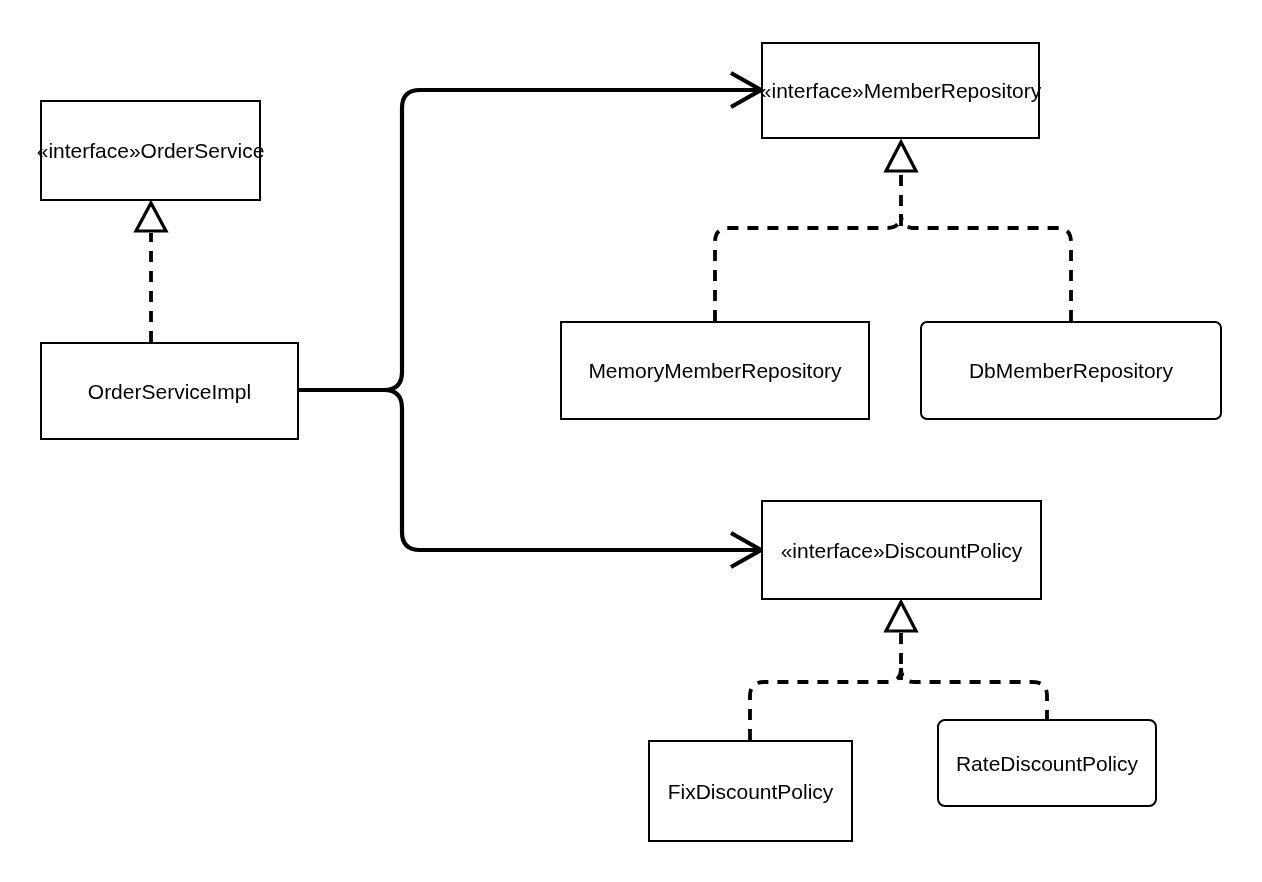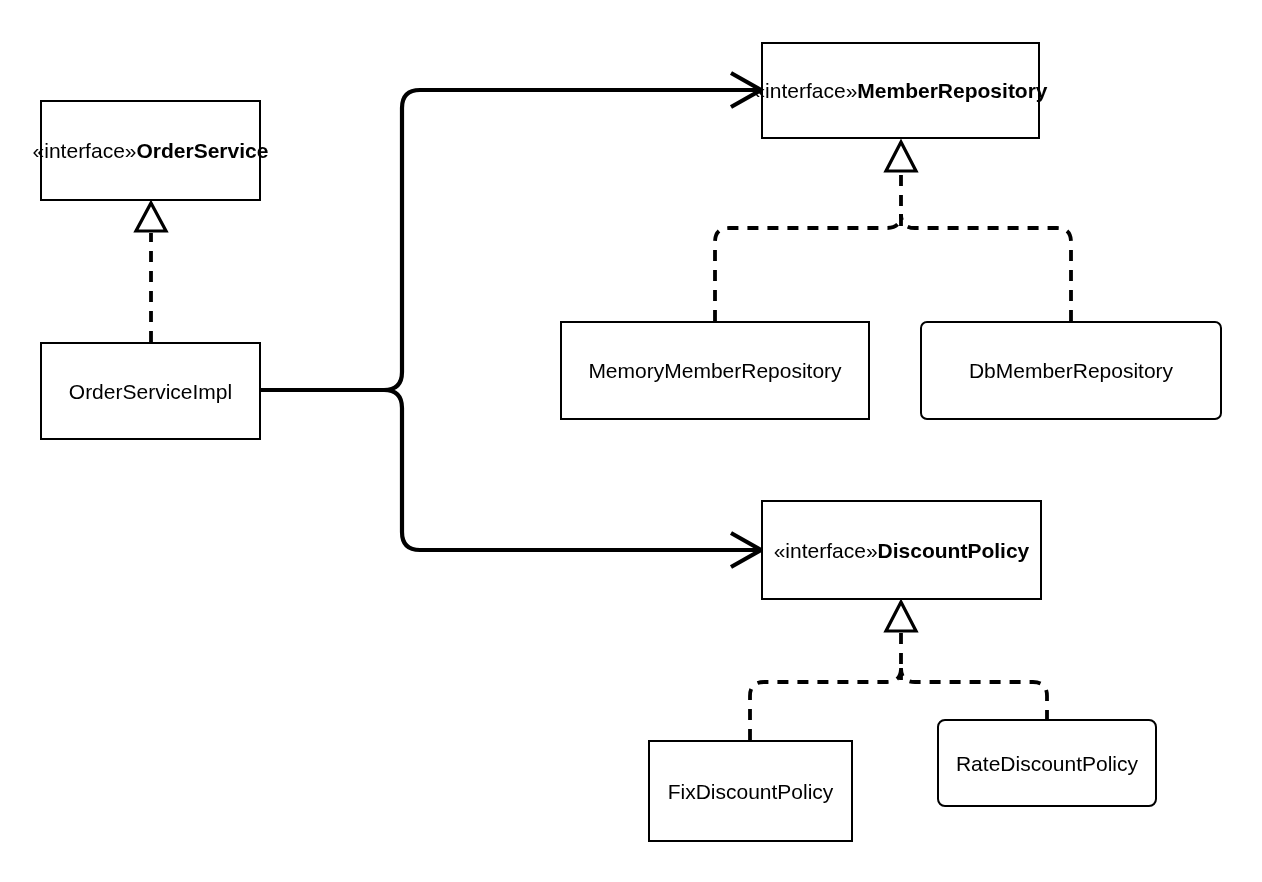--- a/index.html
+++ b/index.html
@@ -26,21 +26,21 @@
     flex-direction: row;
     align-items: center;
     justify-content: center;
     text-align: center;
     font-size: 21px;
     line-height: 29px;
     white-space: nowrap;
   }
   .node .stereotype { font-weight: 400; }
   .node .cls-name   { font-weight: 400; }
-  .node.iface .cls-name { font-weight: 700; }
+  .node.iface .cls-name { font-weight: 400; }
 
   .edge-solid {
     stroke: #000000;
     stroke-width: 4.2;
     fill: none;
   }
   .edge-arrowhead {
     stroke: #000000;
     stroke-width: 4.2;
     fill: none;
@@ -94,21 +94,21 @@
       <path class="edge-dashed" d="M 1047 741 L 1047 696 Q 1047 682 1033 682 L 915 682 Q 901 682 901 668"></path>
       <polygon class="tri-hollow" points="901,602 916,631 886,631"></polygon>
     </g>
   </svg>
 
   <div class="node iface" style="left:40px; top:100px; width:221px; height:101px;">
     <div class="stereotype">«interface»</div>
     <div class="cls-name">OrderService</div>
   </div>
 
-  <div class="node" style="left:40px; top:342px; width:221px; height:98px;">
+  <div class="node" style="left:40px; top:342px; width:259px; height:98px;">
     <div class="cls-name">OrderServiceImpl</div>
   </div>
 
   <div class="node iface" style="left:761px; top:42px; width:279px; height:97px;">
     <div class="stereotype">«interface»</div>
     <div class="cls-name">MemberRepository</div>
   </div>
 
   <div class="node" style="left:560px; top:321px; width:310px; height:99px;">
     <div class="cls-name">MemoryMemberRepository</div>

